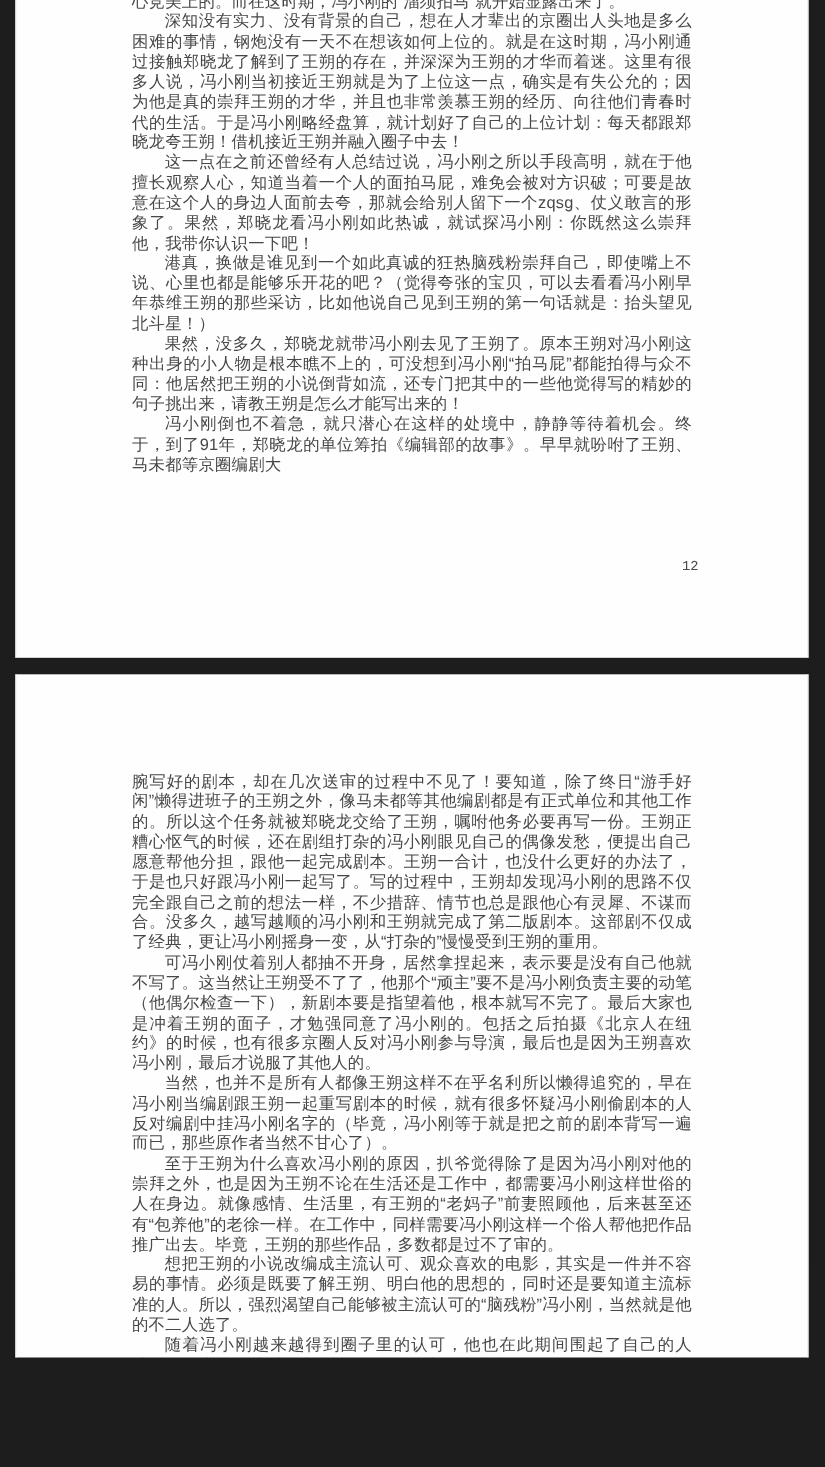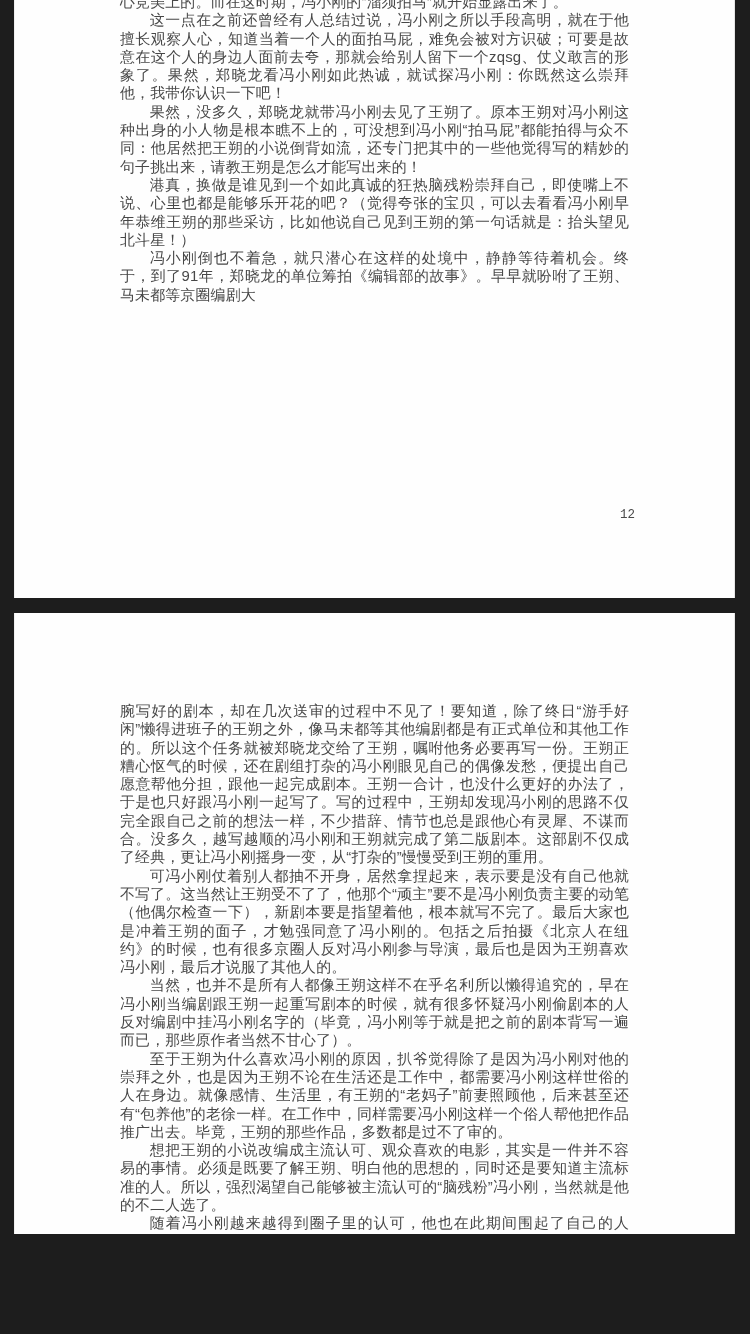--- a/index.html
+++ b/index.html
@@ -75,23 +75,24 @@
   }
 </style>
 </head>
 <body>
 
 <div class="viewer">
 
   <div class="page page--one">
     <div class="page-content">
       <p class="partial">心竞美上的。而在这时期，冯小刚的“溜须拍马”就开始显露出来了。</p>
+      <p>深知没有实力、没有背景的自己，想在人才辈出的京圈出人头地是多么困难的事情，钢炮没有一天不在想该如何上位的。就是在这时期，冯小刚通过接触郑晓龙了解到了王朔的存在，并深深为王朔的才华而着迷。这里有很多人说，冯小刚当初接近王朔就是为了上位这一点，确实是有失公允的；因为他是真的崇拜王朔的才华，并且也非常羡慕王朔的经历、向往他们青春时代的生活。于是冯小刚略经盘算，就计划好了自己的上位计划：每天都跟郑晓龙夸王朔！借机接近王朔并融入圈子中去！</p>
       <p>这一点在之前还曾经有人总结过说，冯小刚之所以手段高明，就在于他擅长观察人心，知道当着一个人的面拍马屁，难免会被对方识破；可要是故意在这个人的身边人面前去夸，那就会给别人留下一个zqsg、仗义敢言的形象了。果然，郑晓龙看冯小刚如此热诚，就试探冯小刚：你既然这么崇拜他，我带你认识一下吧！</p>
+      <p>港真，换做是谁见到一个如此真诚的狂热脑残粉崇拜自己，即使嘴上不说、心里也都是能够乐开花的吧？（觉得夸张的宝贝，可以去看看冯小刚早年恭维王朔的那些采访，比如他说自己见到王朔的第一句话就是：抬头望见北斗星！）</p>
       <p>果然，没多久，郑晓龙就带冯小刚去见了王朔了。原本王朔对冯小刚这种出身的小人物是根本瞧不上的，可没想到冯小刚“拍马屁”都能拍得与众不同：他居然把王朔的小说倒背如流，还专门把其中的一些他觉得写的精妙的句子挑出来，请教王朔是怎么才能写出来的！</p>
-      <p>港真，换做是谁见到一个如此真诚的狂热脑残粉崇拜自己，即使嘴上不说、心里也都是能够乐开花的吧？（觉得夸张的宝贝，可以去看看冯小刚早年恭维王朔的那些采访，比如他说自己见到王朔的第一句话就是：抬头望见北斗星！）</p>
       <p>冯小刚倒也不着急，就只潜心在这样的处境中，静静等待着机会。终于，到了91年，郑晓龙的单位筹拍《编辑部的故事》。早早就吩咐了王朔、马未都等京圈编剧大</p>
     </div>
     <div class="page-num">12</div>
   </div>
 
   <div class="page page--two">
     <div class="page-content">
       <p class="partial">腕写好的剧本，却在几次送审的过程中不见了！要知道，除了终日“游手好闲”懒得进班子的王朔之外，像马未都等其他编剧都是有正式单位和其他工作的。所以这个任务就被郑晓龙交给了王朔，嘱咐他务必要再写一份。王朔正糟心怄气的时候，还在剧组打杂的冯小刚眼见自己的偶像发愁，便提出自己愿意帮他分担，跟他一起完成剧本。王朔一合计，也没什么更好的办法了，于是也只好跟冯小刚一起写了。写的过程中，王朔却发现冯小刚的思路不仅完全跟自己之前的想法一样，不少措辞、情节也总是跟他心有灵犀、不谋而合。没多久，越写越顺的冯小刚和王朔就完成了第二版剧本。这部剧不仅成了经典，更让冯小刚摇身一变，从“打杂的”慢慢受到王朔的重用。</p>
       <p>可冯小刚仗着别人都抽不开身，居然拿捏起来，表示要是没有自己他就不写了。这当然让王朔受不了了，他那个“顽主”要不是冯小刚负责主要的动笔（他偶尔检查一下），新剧本要是指望着他，根本就写不完了。最后大家也是冲着王朔的面子，才勉强同意了冯小刚的。包括之后拍摄《北京人在纽约》的时候，也有很多京圈人反对冯小刚参与导演，最后也是因为王朔喜欢冯小刚，最后才说服了其他人的。</p>
       <p>当然，也并不是所有人都像王朔这样不在乎名利所以懒得追究的，早在冯小刚当编剧跟王朔一起重写剧本的时候，就有很多怀疑冯小刚偷剧本的人反对编剧中挂冯小刚名字的（毕竟，冯小刚等于就是把之前的剧本背写一遍而已，那些原作者当然不甘心了）。</p>

